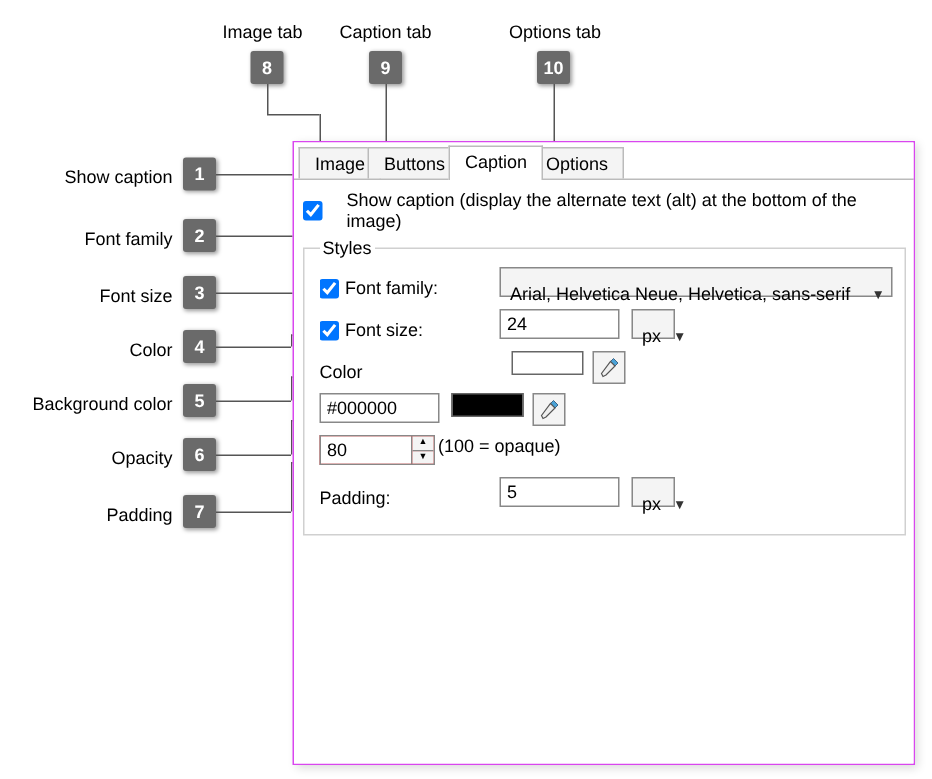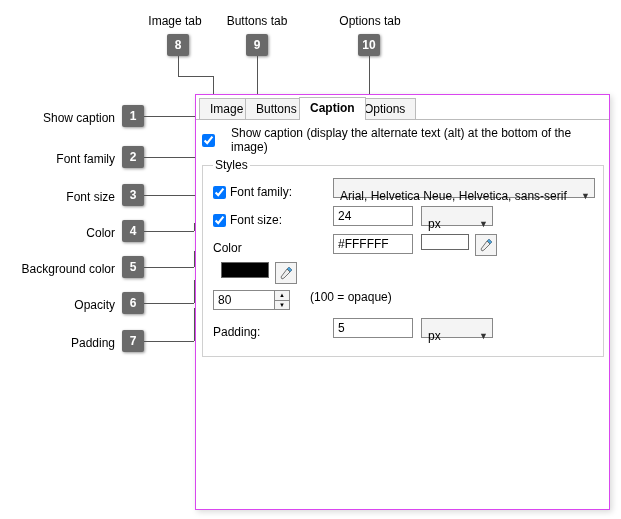--- a/index.html
+++ b/index.html
@@ -127,21 +127,21 @@
     font-size: 12px;
     background: #f4f4f4;
     display: inline-flex;
     align-items: center;
     justify-content: space-between;
     padding: 16px 4px 0 6px;
     cursor: pointer;
   }
   .sel .chev { font-size: 9px; color: #333; padding-left: 8px; }
   .sel.wide { width: 262px; background: #f4f4f4; }
-  .sel.unit { width: 72px; margin-left: 8px; }
+  .sel.unit { width: 29px; margin-left: 8px; }
   .swatch {
     display: inline-block;
     width: 48px; height: 16px;
     border: 1px solid #666;
     margin-left: 8px;
   }
   .eyedrop {
     display: inline-flex;
     align-items: center;
     justify-content: center;
@@ -174,27 +174,27 @@
   .spinbox .btns div {
     flex: 1;
     display: flex;
     align-items: center;
     justify-content: center;
     font-size: 6px;
     background: #f4f4f4;
     cursor: pointer;
   }
   .spinbox .btns div:first-child { border-bottom: 1px solid #888; }
-  .hint { margin-left: 20px; }
+  .hint { margin-left: 2px; }
 </style>
 </head>
 <body>
 
 <div class="callout-label" style="left:145px; top:14px; width:60px; text-align:center;">Image tab</div>
-<div class="callout-label" style="left:222px; top:14px; width:70px; text-align:center;">Buttons tab</div>
+<div class="callout-label" style="left:222px; top:14px; width:70px; text-align:center;">Caption tab</div>
 <div class="callout-label" style="left:335px; top:14px; width:70px; text-align:center;">Options tab</div>
 
 <div class="callout-badge" style="left:167px; top:34px;">8</div>
 <div class="callout-badge" style="left:246px; top:34px;">9</div>
 <div class="callout-badge" style="left:358px; top:34px;">10</div>
 
 <div class="callout-line" style="left:178px; top:56px; width:1px; height:20px;"></div>
 <div class="callout-line" style="left:178px; top:76px; width:35px; height:1px;"></div>
 <div class="callout-line" style="left:213px; top:76px; width:1px; height:23px;"></div>
 
@@ -237,21 +237,21 @@
 <div class="callout-label" style="left:10px; top:336px; width:105px;">Padding</div>
 <div class="callout-badge" style="left:122px; top:330px;">7</div>
 <div class="callout-line" style="left:144px; top:341px; width:50px; height:1px;"></div>
 <div class="callout-line" style="left:194px; top:308px; width:1px; height:33px;"></div>
 <div class="callout-line" style="left:194px; top:308px; width:14px; height:1px;"></div>
 
 <div class="panel">
   <div class="tabs">
     <div class="tab" style="left:3px;">Image</div>
     <div class="tab" style="left:49px;">Buttons</div>
-    <div class="tab active" style="left:103px;font-weight:bold;">Caption</div>
+    <div class="tab active" style="left:103px;">Caption</div>
     <div class="tab" style="left:157px;">Options</div>
   </div>
   <div class="tabstrip-bottom"></div>
 
   <div class="content">
     <div class="chkline">
       <input type="checkbox" checked="" style="">
       <span>Show caption (display the alternate text (alt) at the bottom of the image)</span>
     </div>
 
@@ -278,31 +278,31 @@
         <div class="sel unit">
           <span>px</span>
           <span class="chev">▼</span>
         </div>
       </div>
 
       <div class="row">
         <div class="lab">
           <span>Color</span>
         </div>
-        <input class="txt w80" value="#FFFFFF" style="">
         <span class="swatch" style="background:#ffffff;"></span>
         <span class="eyedrop">
           <svg width="14" height="14" viewBox="0 0 14 14">
             <path d="M10 1 l3 3 l-2 2 l-3 -3 z" fill="#4aa3d8" stroke="#246" stroke-width="0.5"></path>
             <path d="M8 3 l3 3 l-6 6 l-2 1 l-1 -2 z" fill="#eee" stroke="#555" stroke-width="0.8"></path>
           </svg>
         </span>
       </div>
 
       <div class="row">
+        <input class="txt w80" value="#000000" style="">
         <span class="swatch" style="background:#000000;"></span>
         <span class="eyedrop">
           <svg width="14" height="14" viewBox="0 0 14 14">
             <path d="M10 1 l3 3 l-2 2 l-3 -3 z" fill="#4aa3d8" stroke="#246" stroke-width="0.5"></path>
             <path d="M8 3 l3 3 l-6 6 l-2 1 l-1 -2 z" fill="#eee" stroke="#555" stroke-width="0.8"></path>
           </svg>
         </span>
       </div>
 
       <div class="row">

